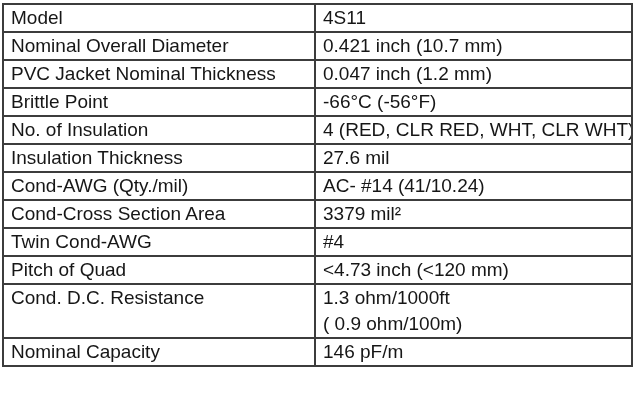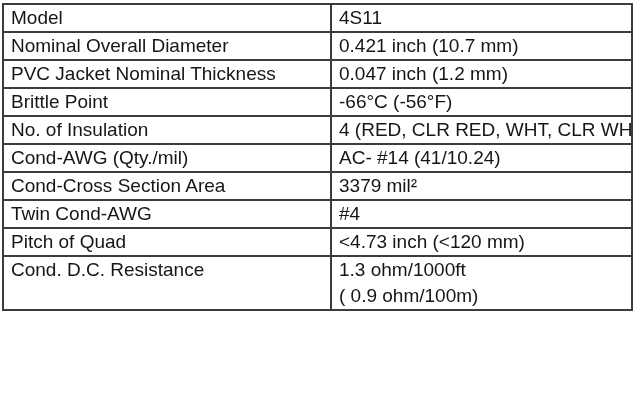--- a/index.html
+++ b/index.html
@@ -22,21 +22,21 @@
     width: 631px;
     border-collapse: collapse;
     table-layout: fixed;
     background: #ffffff;
   }
   .spec-table td {
     border: 2px solid #3c3c3c;
     font-size: 19px;
     line-height: 26px;
     height: 26px;
-    padding: 0 16px 0 7px;
+    padding: 0 0 0 7px;
     vertical-align: top;
     white-space: nowrap;
     overflow: hidden;
     color: #161616;
   }
   .spec-table td.label-cell {
     width: 303px;
   }
   .spec-table td.value-cell div {
     line-height: 26px;
@@ -71,20 +71,26 @@
           <div>-66°C (-56°F)</div>
         </td>
       </tr>
       <tr>
         <td class="label-cell">No. of Insulation</td>
         <td class="value-cell">
           <div>4 (RED, CLR RED, WHT, CLR WHT)</div>
         </td>
       </tr>
       <tr>
+        <td class="label-cell">Insulation Thickness</td>
+        <td class="value-cell">
+          <div>27.6 mil</div>
+        </td>
+      </tr>
+      <tr>
         <td class="label-cell">Cond-AWG (Qty./mil)</td>
         <td class="value-cell">
           <div>AC- #14 (41/10.24)</div>
         </td>
       </tr>
       <tr>
         <td class="label-cell">Cond-Cross Section Area</td>
         <td class="value-cell">
           <div>3379 mil²</div>
         </td>
@@ -101,14 +107,20 @@
           <div>&lt;4.73 inch (&lt;120 mm)</div>
         </td>
       </tr>
       <tr>
         <td class="label-cell">Cond. D.C. Resistance</td>
         <td class="value-cell">
           <div>1.3 ohm/1000ft</div>
           <div>( 0.9 ohm/100m)</div>
         </td>
       </tr>
+      <tr>
+        <td class="label-cell">Nominal Capacity</td>
+        <td class="value-cell">
+          <div>146 pF/m</div>
+        </td>
+      </tr>
     </tbody>
 </table>
 
 </body></html>

